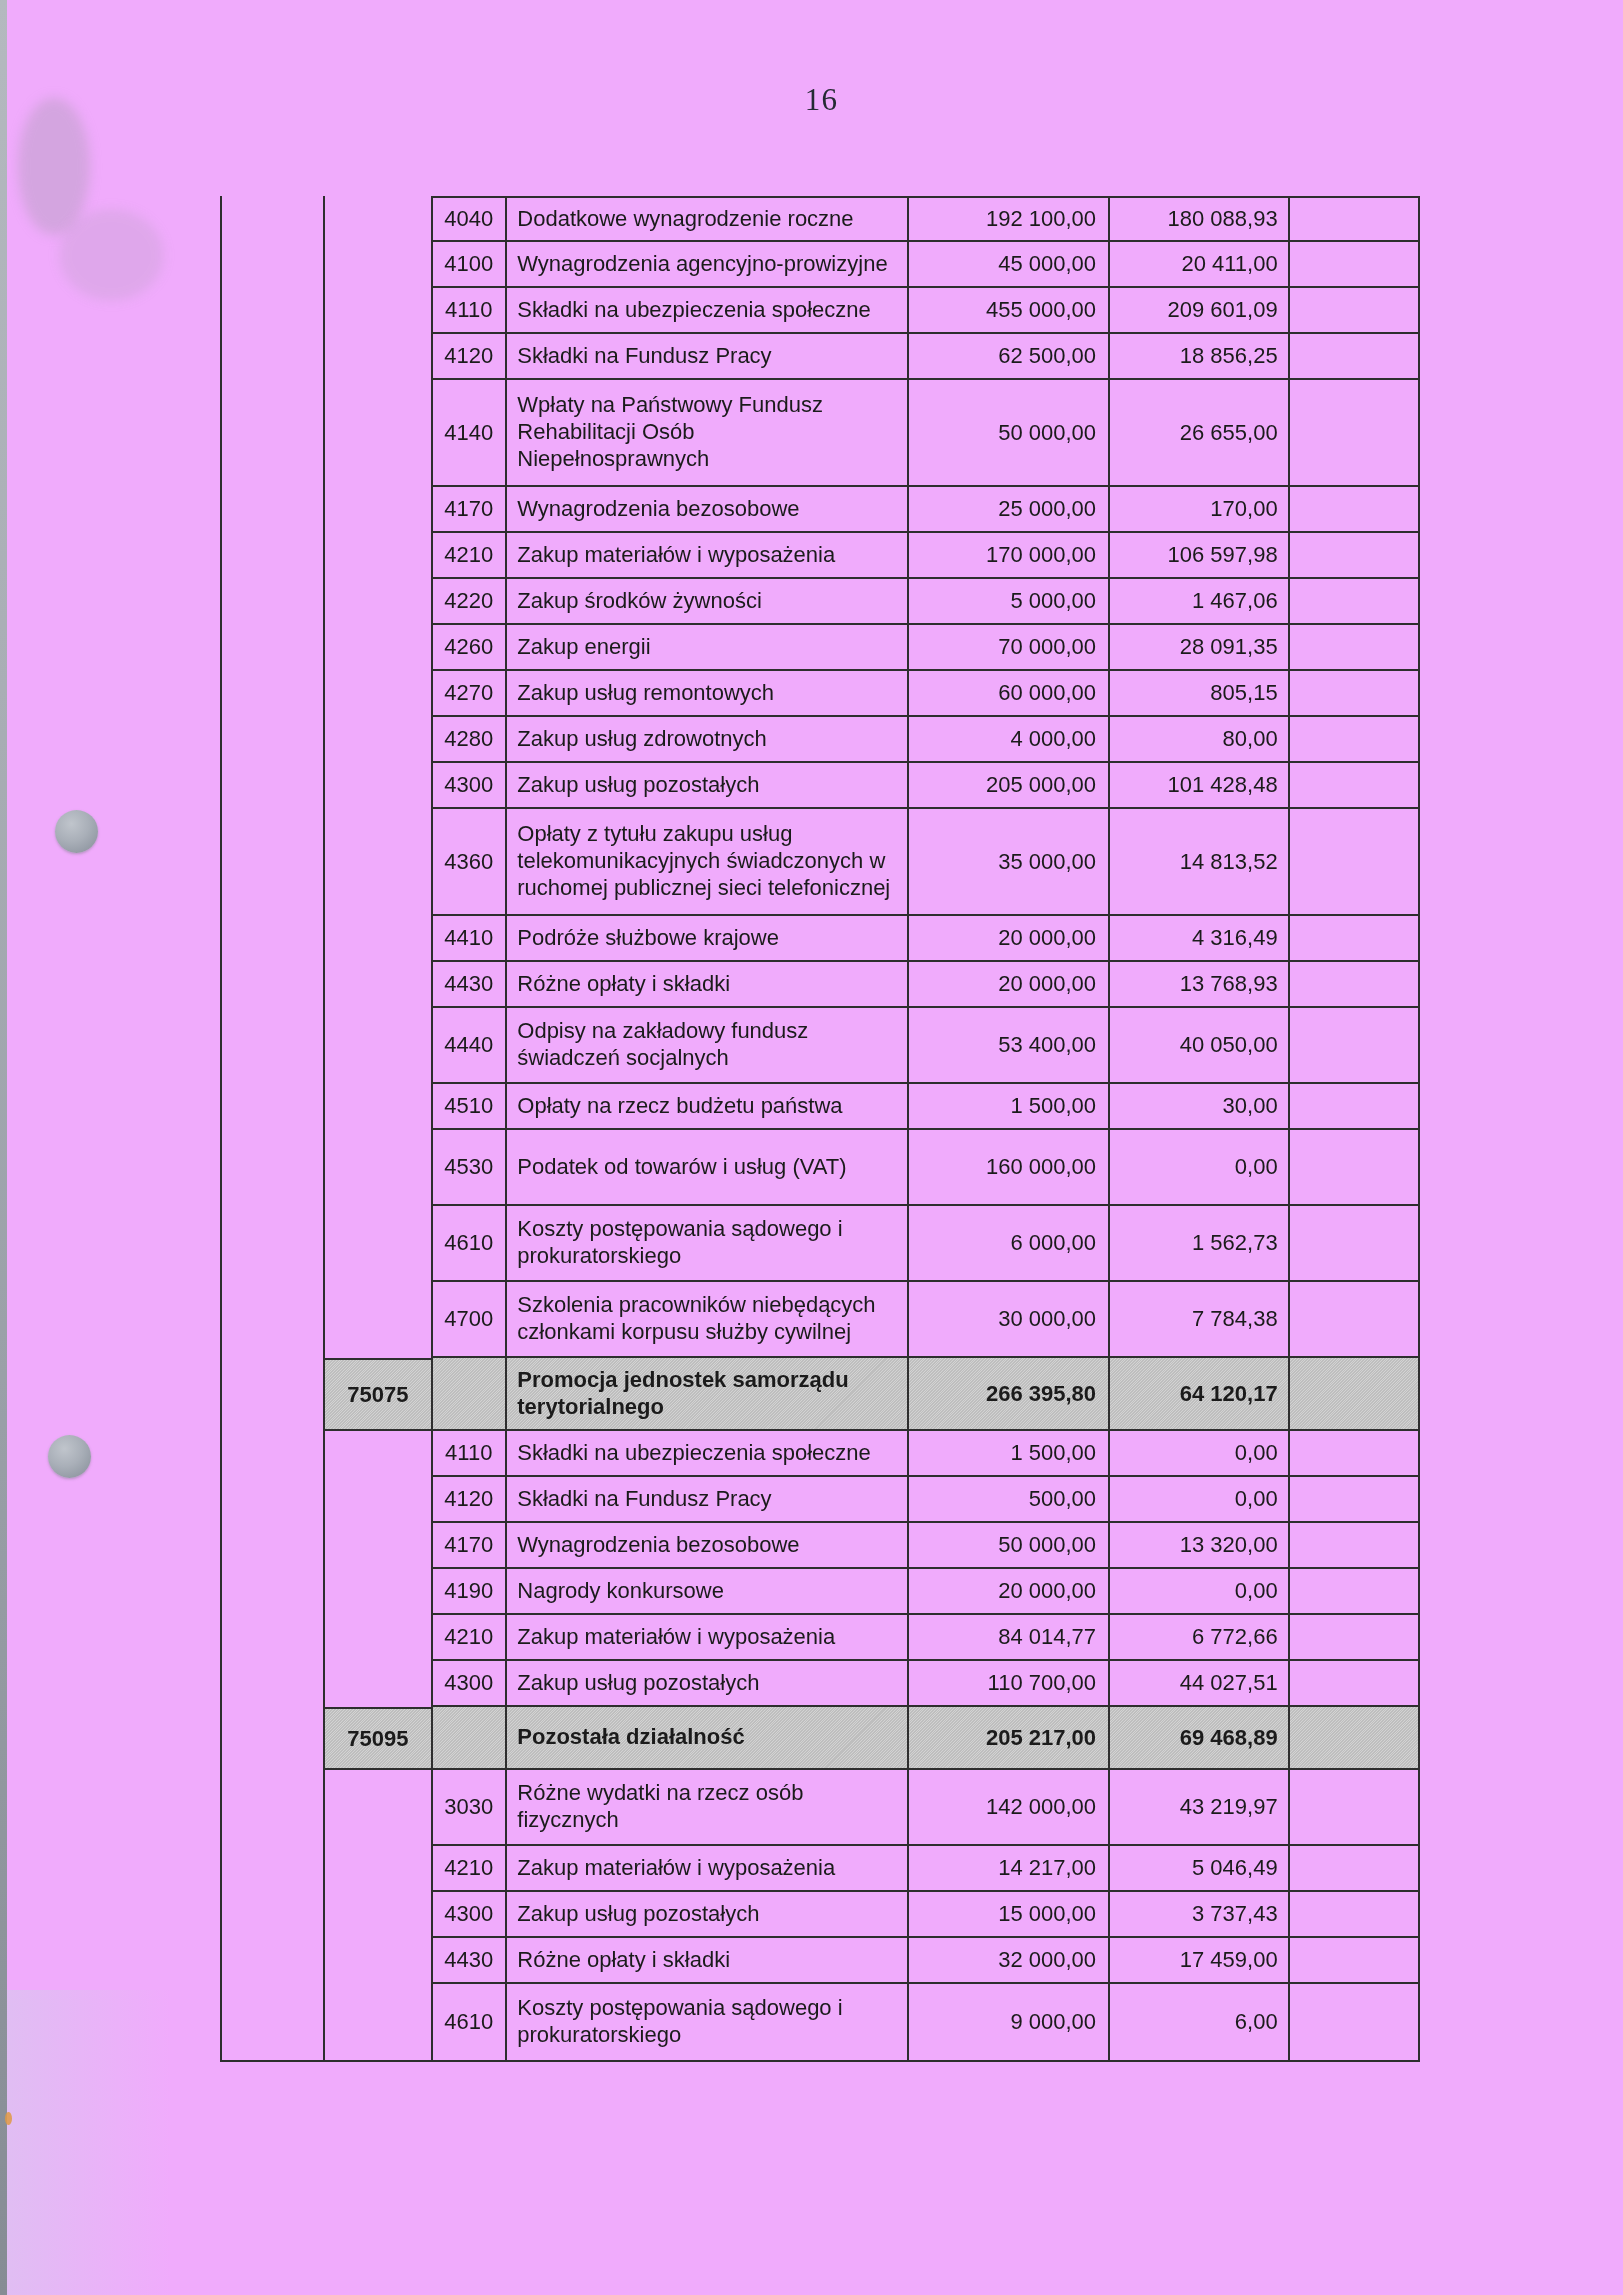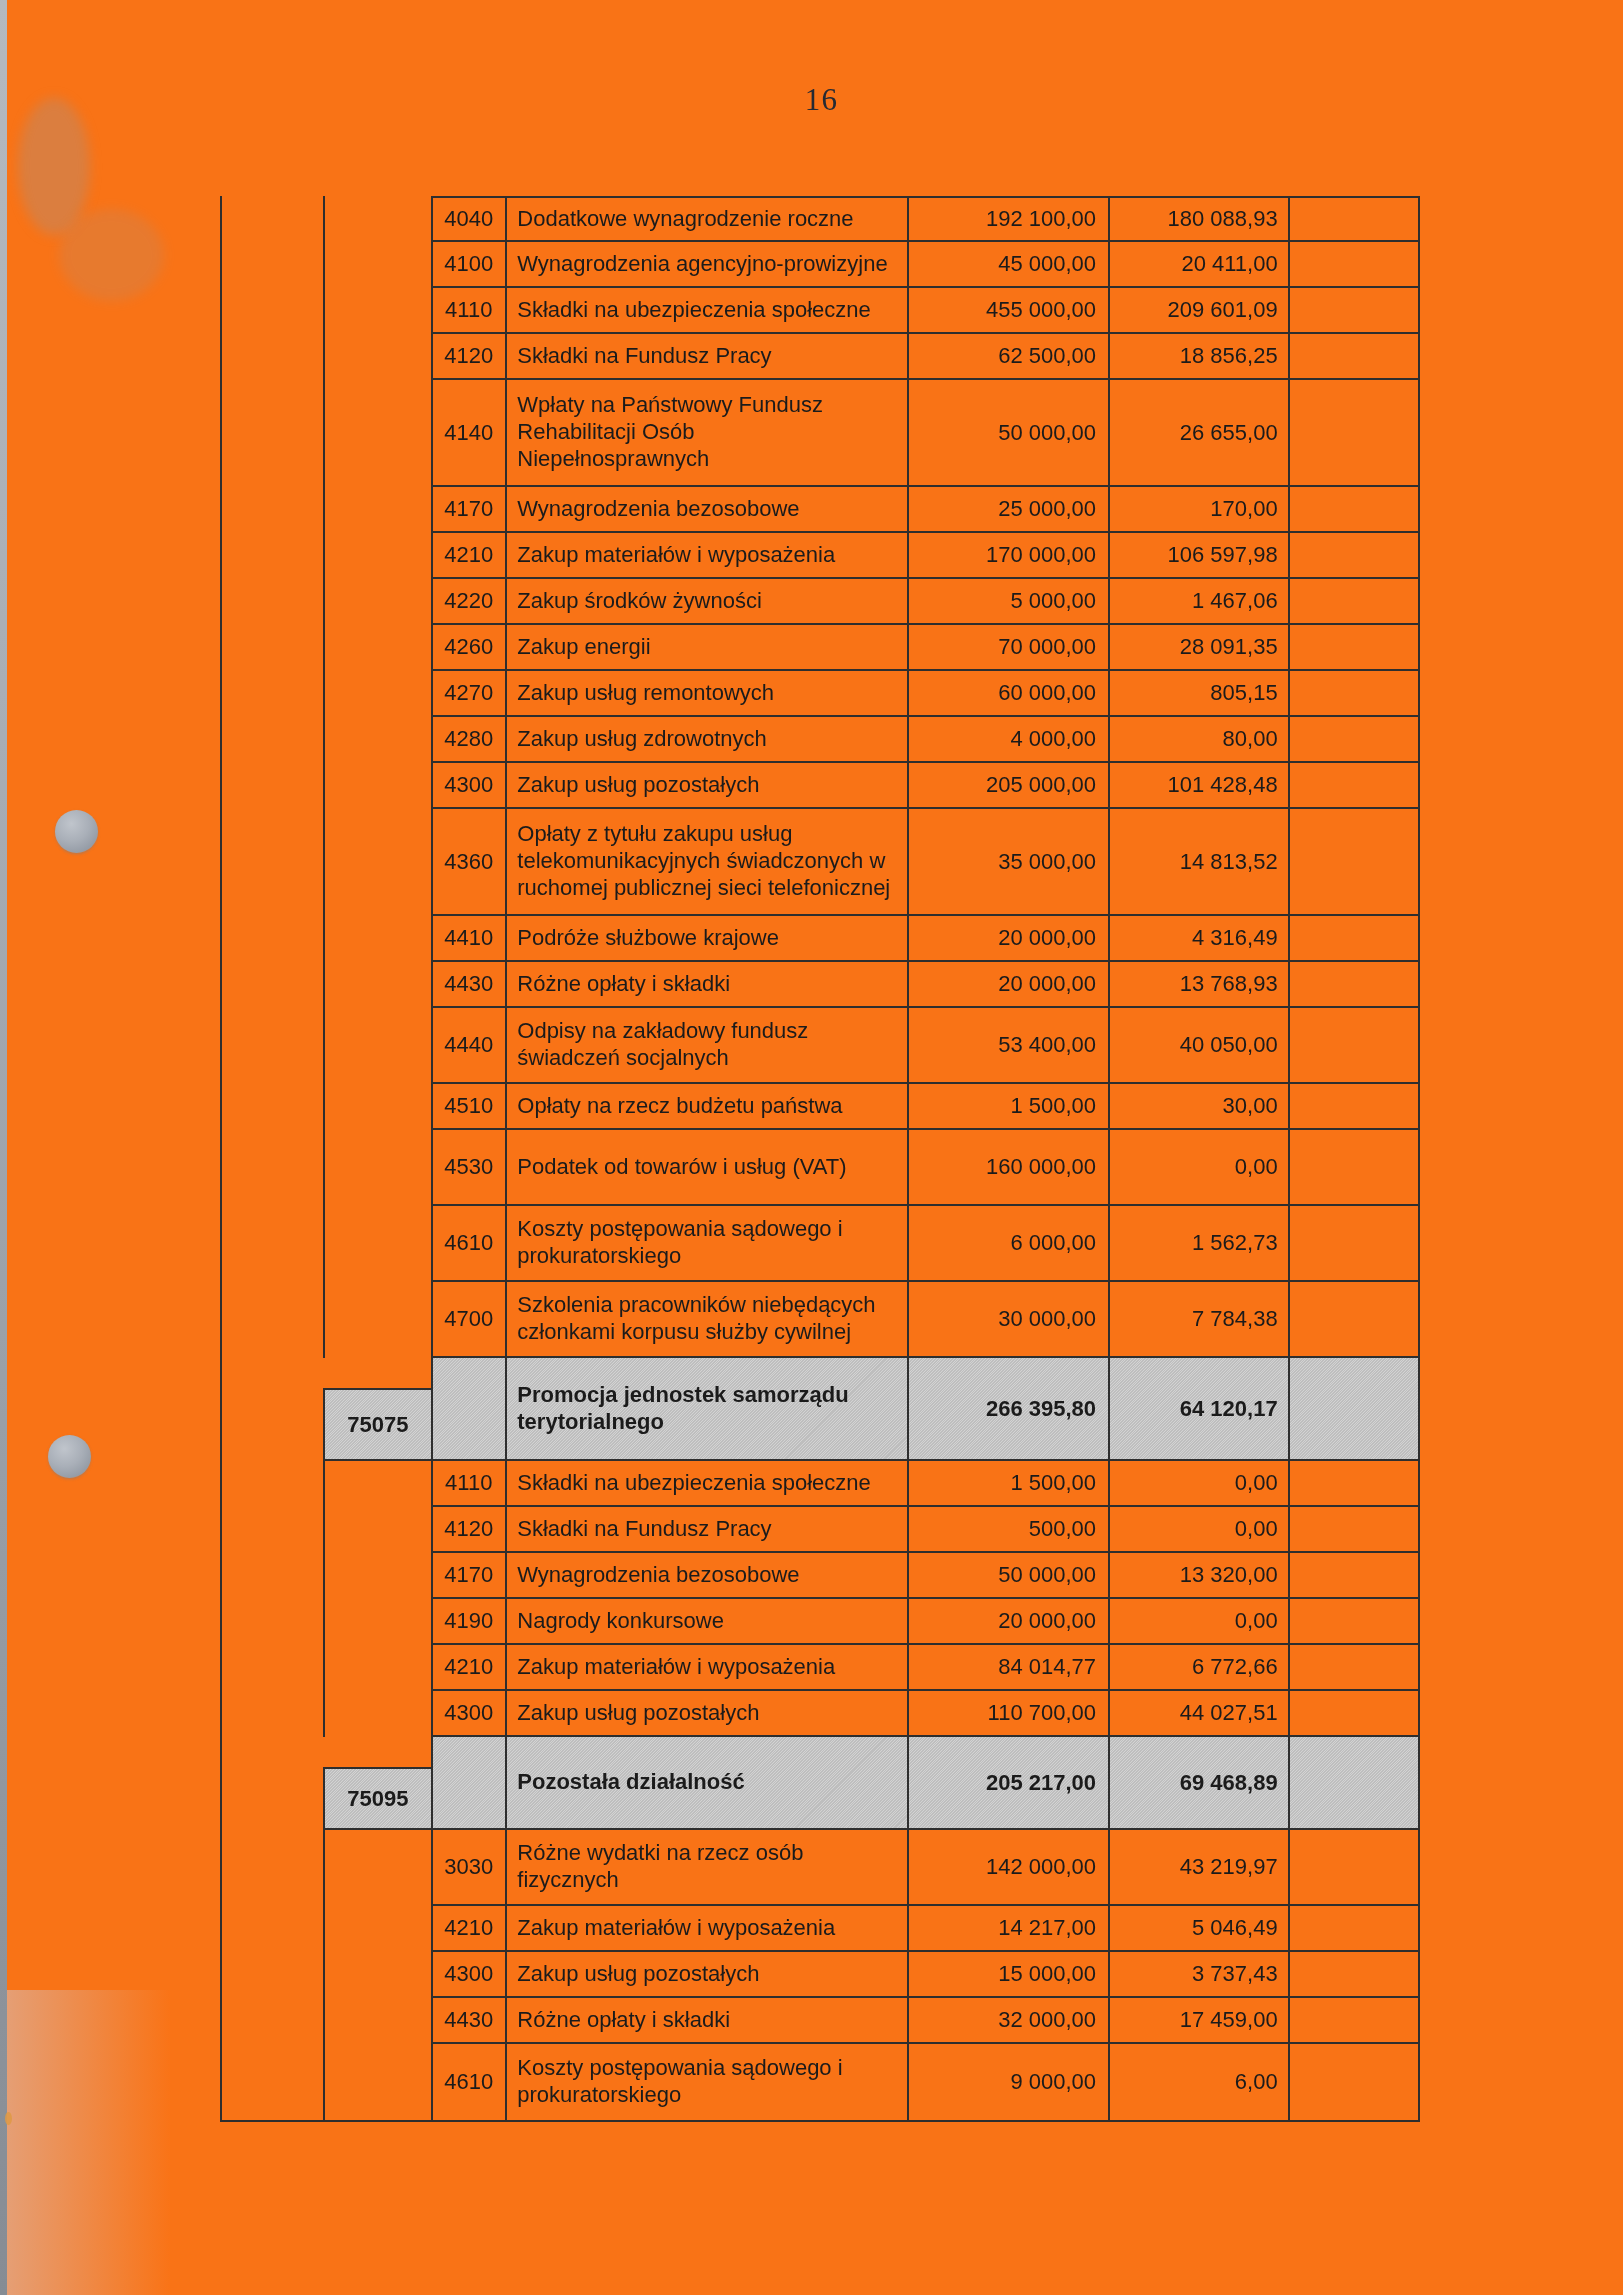--- a/index.html
+++ b/index.html
@@ -5,21 +5,21 @@
   html,body{margin:0;padding:0;}
   body{
     background:#e8e8e8;
     font-family:"Liberation Sans","DejaVu Sans",sans-serif;
   }
   .page{
     position:relative;
     width:1623px;
     height:2295px;
     margin:0 auto;
-    background:#f97316;
+    background:#f0abfc;
     overflow:hidden;
     color:#1b1b1b;
   }
   
   .scan-strip{
     position:absolute;left:0;top:0;width:6.5px;height:2295px;
     background:linear-gradient(180deg,#b4b9bf 0%,#a9aeb5 30%,#9aa0a8 60%,#868c94 100%);
   }
   .scan-tint{
     position:absolute;left:6.5px;top:1990px;width:164px;height:306px;
@@ -83,21 +83,21 @@
   .row:first-child .cell-name,
   .row:first-child .cell-plan,
   .row:first-child .cell-exec,
   .row:first-child .cell-last{border-top-width:2px;}
   .row:last-child .cell{border-bottom-width:0;}
   .row.section .cell:not(.cell-dzial){
     background-color:#c6c6c6;
     background-image:repeating-linear-gradient(135deg,rgba(255,255,255,0.22) 0 0.7px,rgba(0,0,0,0.04) 0.7px 2px);
     font-weight:bold;
   }
-  .row.section .cell-rozdzial{border-top-width:2px;border-bottom-width:2px;margin-top:30px;}
+  .row.section .cell-rozdzial{border-top-width:2px;border-bottom-width:2px;}
 </style>
 </head>
 <body>
 
 <div class="page">
   <div class="scan-strip"></div>
   <div class="scan-tint"></div>
   <div class="smudge s1"></div>
   <div class="smudge s2"></div>
   <div class="speck"></div>

